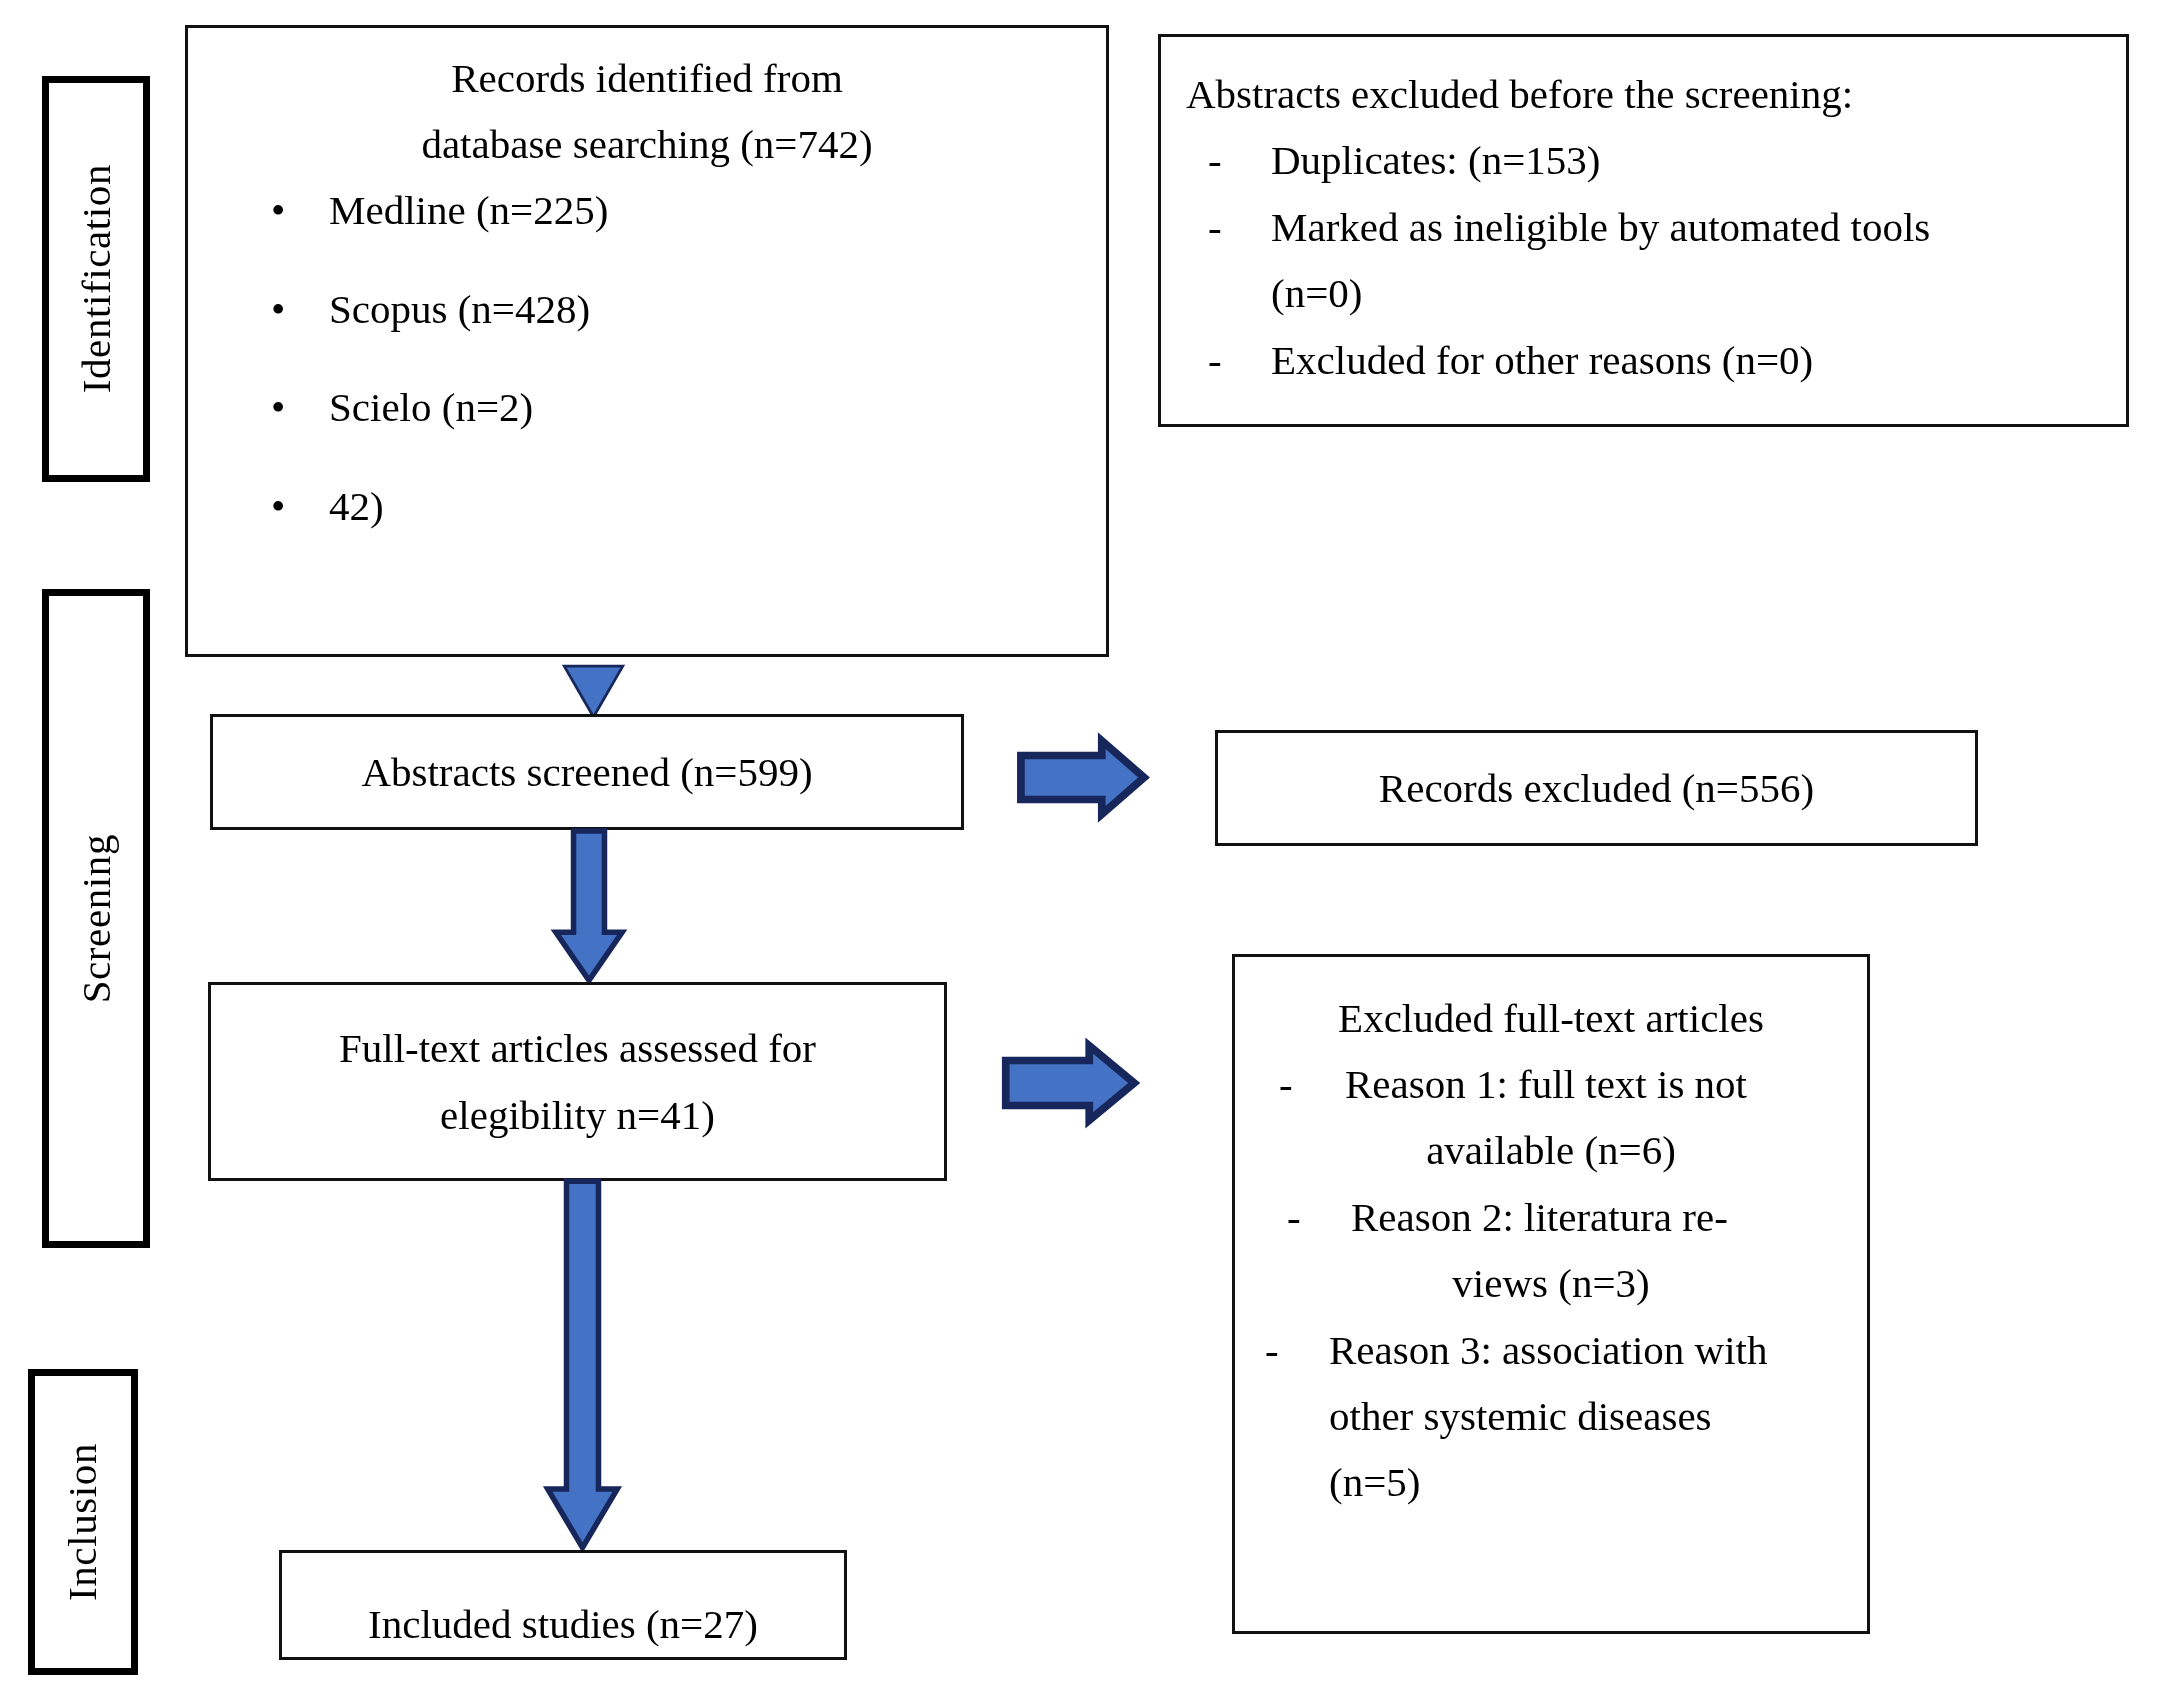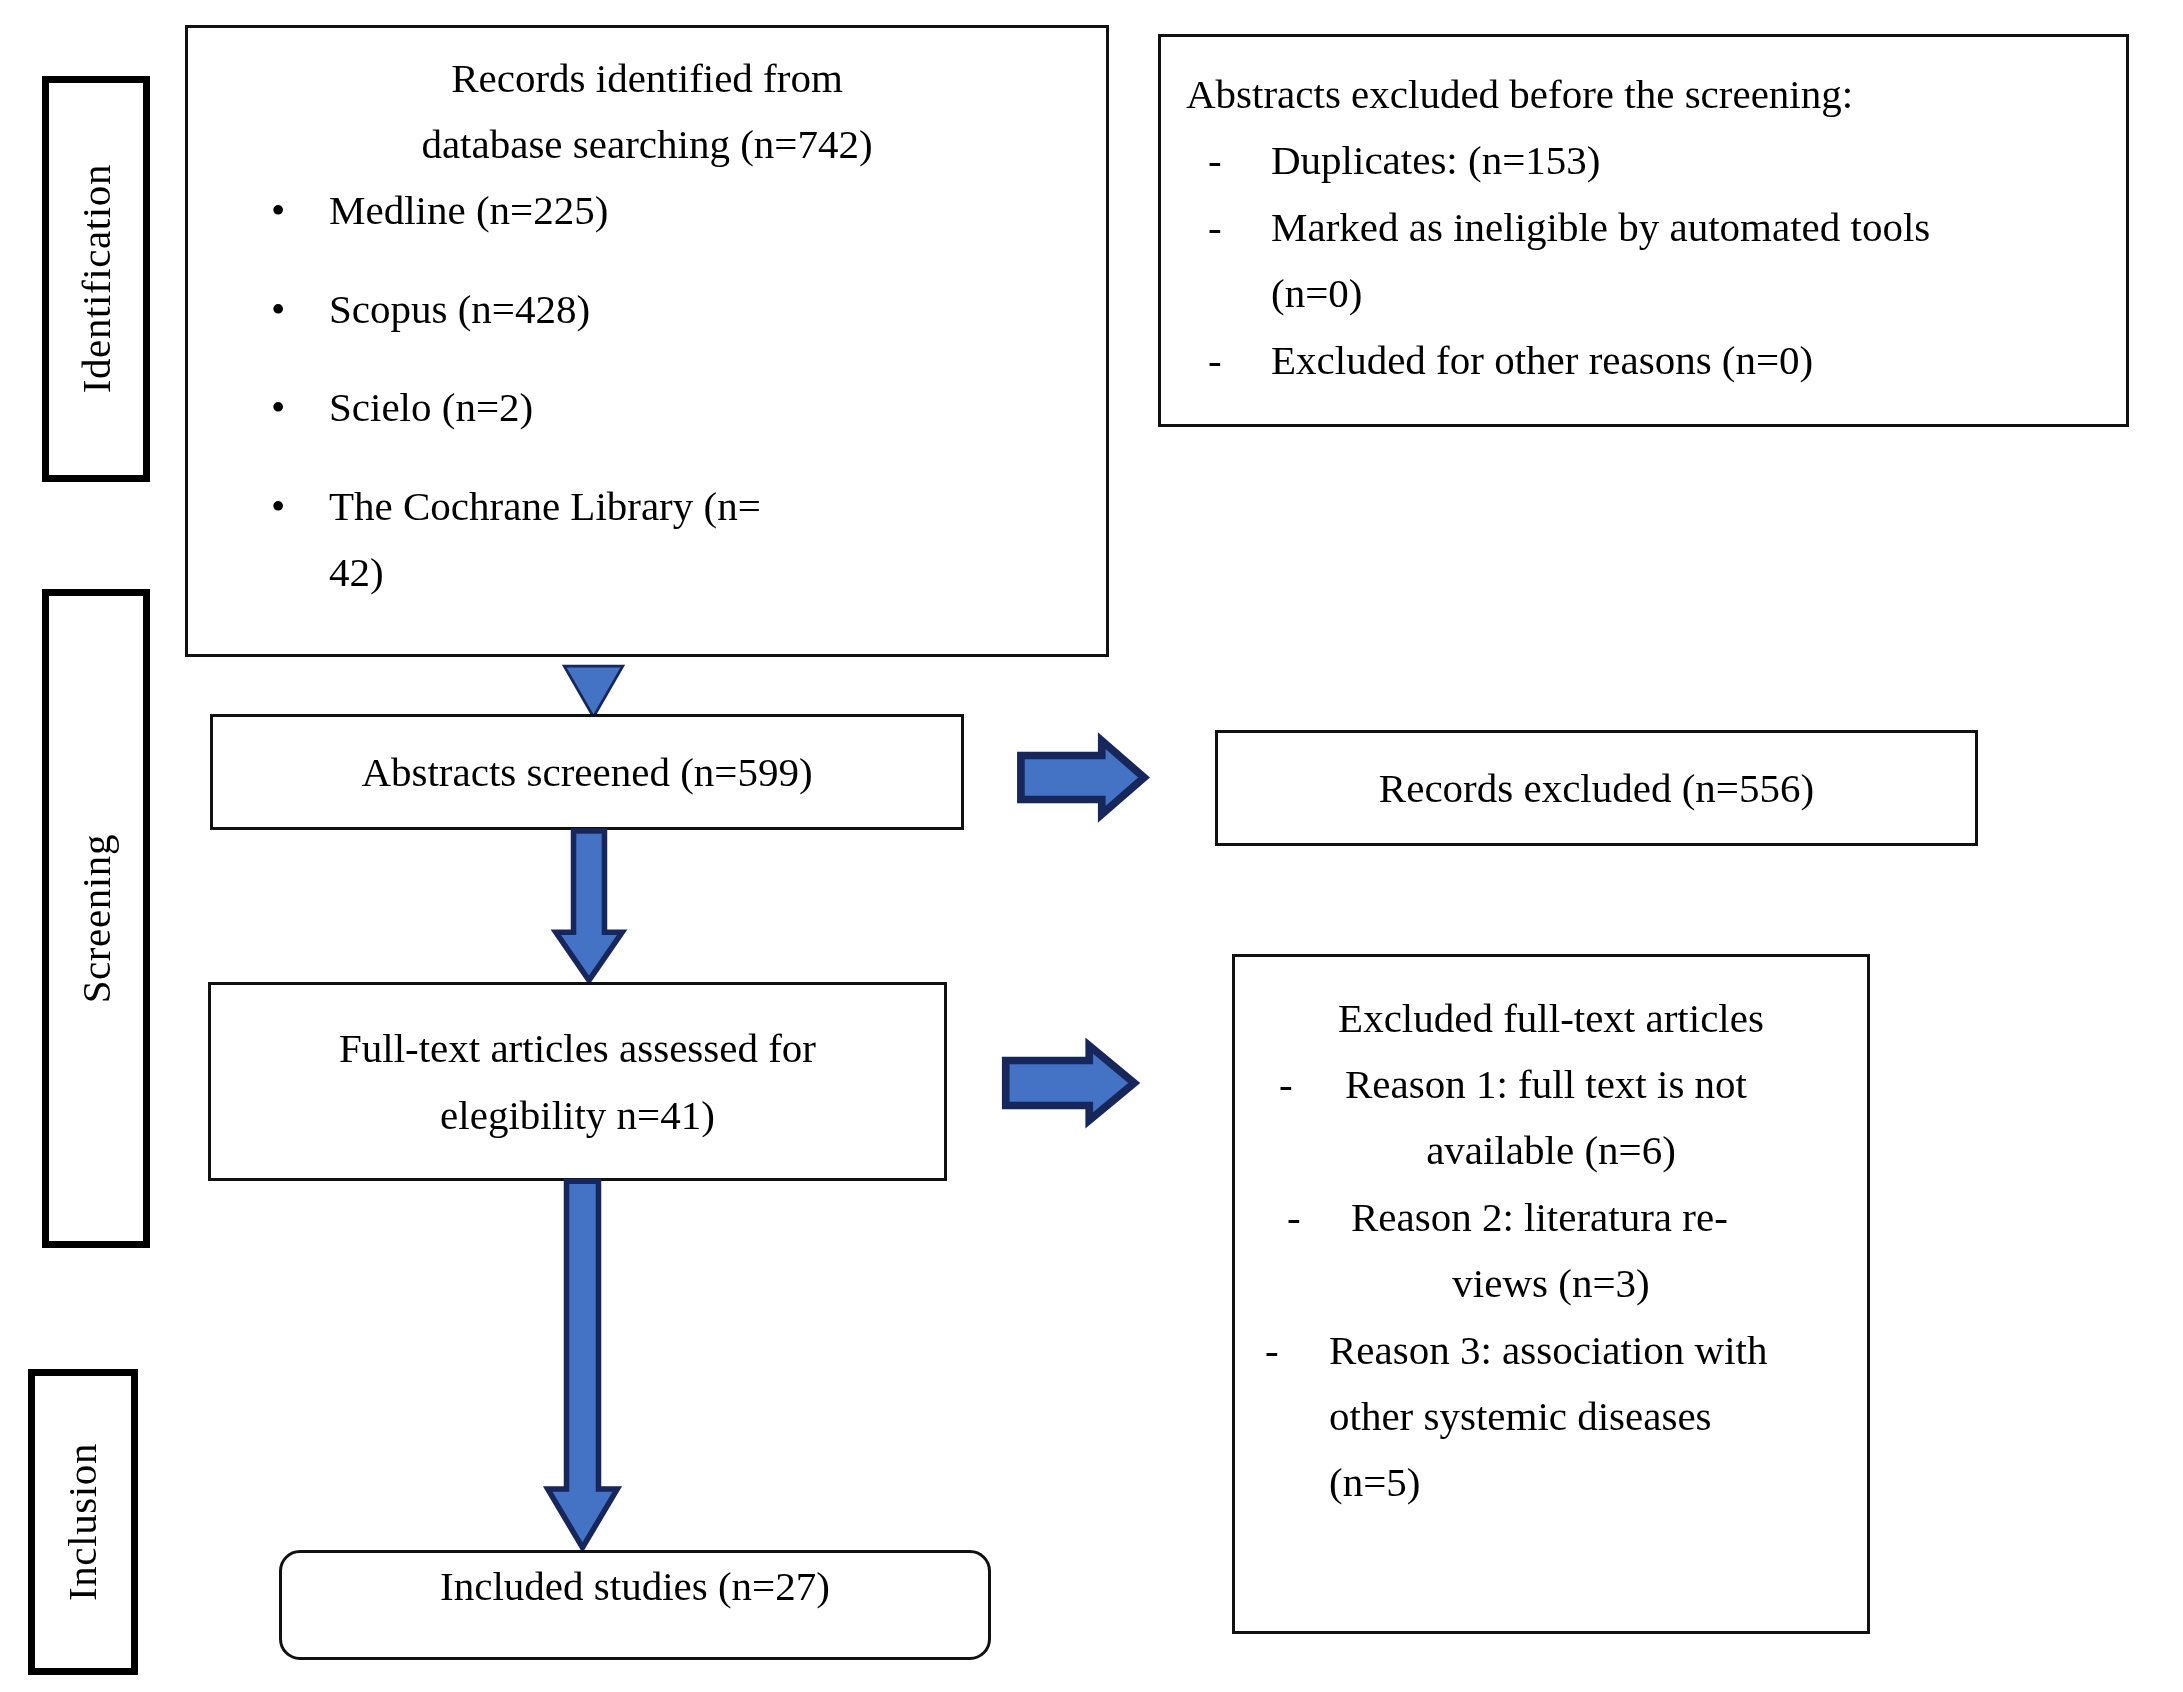--- a/index.html
+++ b/index.html
@@ -136,21 +136,20 @@
       <li>
         <span class="bl">•</span>
         <span>Scopus (n=428)</span>
       </li>
       <li>
         <span class="bl">•</span>
         <span>Scielo (n=2)</span>
       </li>
       <li style="margin-bottom:0;">
         <span class="bl">•</span>
-        <span>The Cochrane Library (n=</span>
       </li>
       <li style="margin-bottom:0; padding-left:58px;">
         <span>42)</span>
       </li>
     </ul>
   </div>
 
   <div class="content-box" style="left:1158px; top:34px; width:971px; height:393px; justify-content:flex-start; padding-top:24px;">
     <div class="left-line" style="padding-left:25px;">Abstracts excluded before the screening:</div>
     <ul class="dashes">
@@ -238,18 +237,18 @@
       </li>
     </ul>
   </div>
 
   <div class="arrow-down" style="left:545px; top:1180px; width:75px; height:370px;">
     <svg width="75" height="370" viewBox="0 0 136 670">
       <polygon points="39,2 97,2 97,560 131,560 68,666 5,560 39,560" fill="#4472C4" stroke="#17275B" stroke-width="10" stroke-linejoin="miter"></polygon>
     </svg>
   </div>
 
-  <div class="content-box" style="left:279px; top:1550px; width:712px; height:110px; justify-content:flex-start; align-items:center;border-radius:21px;">
+  <div class="content-box" style="left:279px; top:1550px; width:568px; height:110px; justify-content:flex-end; align-items:center;">
     <div class="ctr-line">Included studies (n=27)</div>
   </div>
 
 </div>
 
 
 </body></html>

